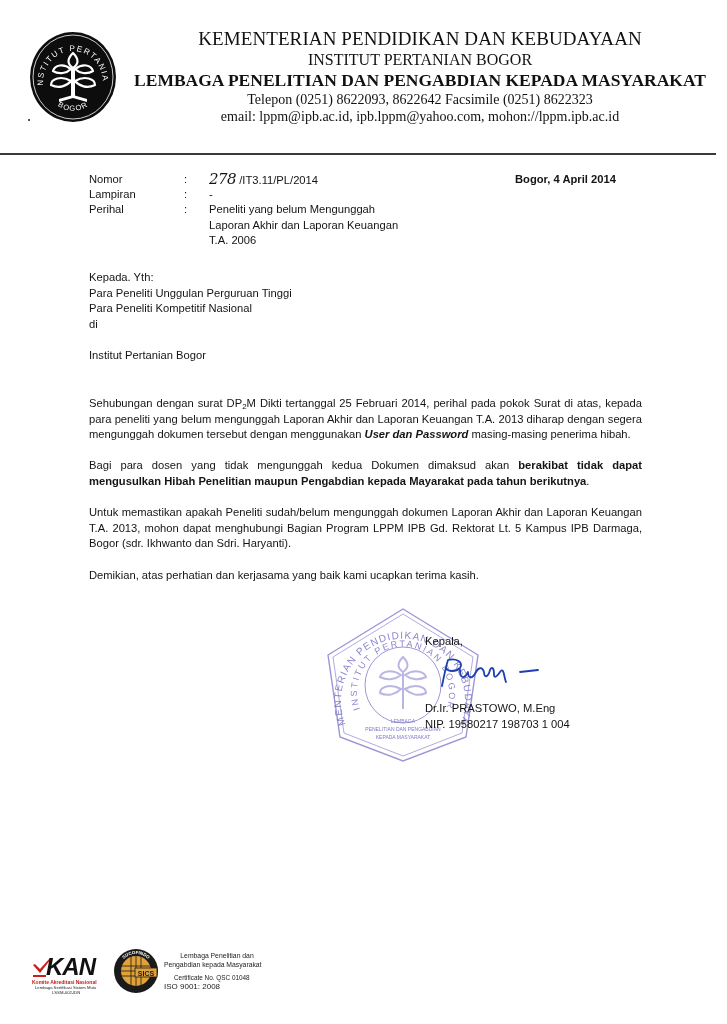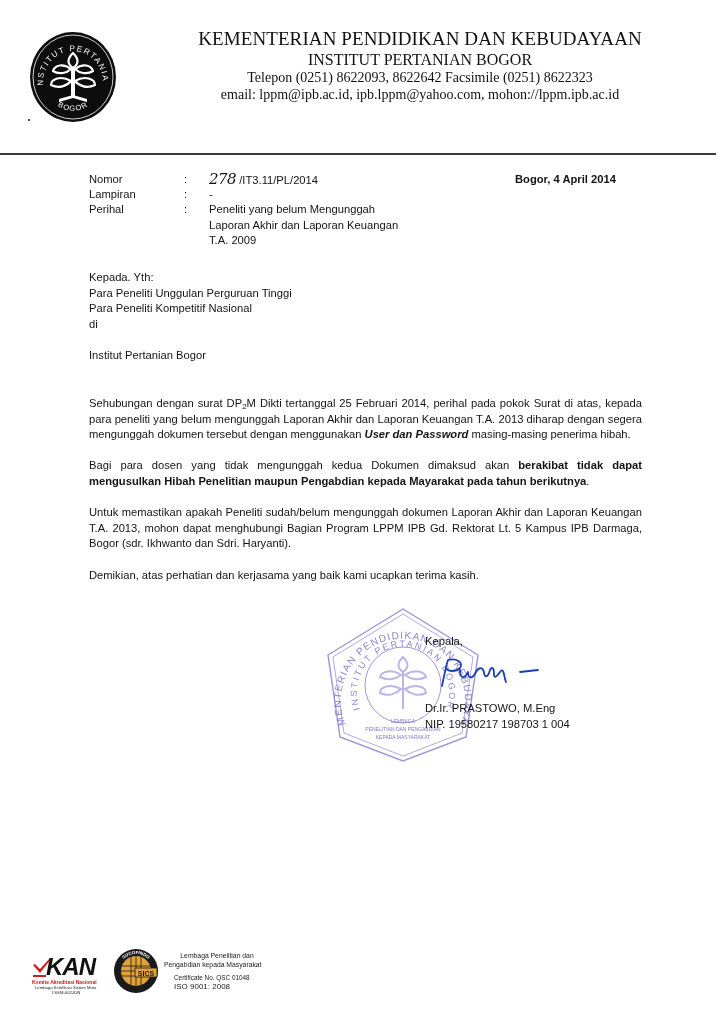--- a/index.html
+++ b/index.html
@@ -44,21 +44,21 @@
   .kan .word { position: absolute; left: 14px; top: -2px; font-family: "Liberation Sans", sans-serif; font-style: italic; font-weight: bold; font-size: 24px; color: #111; letter-spacing: -1px; }
   .kan .check { position: absolute; left: 0; top: 2px; width: 20px; height: 20px; }
   .kan .s1 { position: absolute; left: 0; top: 24px; font-size: 5px; color: #c02020; font-weight: bold; white-space: nowrap; font-family: "Liberation Sans", sans-serif; }
   .kan .s2 { position: absolute; left: 3px; top: 30px; font-size: 4.2px; color: #222; white-space: nowrap; font-family: "Liberation Sans", sans-serif; }
   .kan .s3 { position: absolute; left: 20px; top: 35px; font-size: 4.2px; color: #222; white-space: nowrap; font-family: "Liberation Sans", sans-serif; }
   .sics { position: absolute; left: 113px; top: 948px; width: 46px; height: 46px; }
   .cert { position: absolute; left: 164px; top: 951px; font-family: "Liberation Sans", sans-serif; color: #222; line-height: 9px; }
   .cert .a { font-size: 6.8px; text-align: center; width: 106px; }
   .cert .b { font-size: 6.8px; width: 106px; }
   .cert .c { font-size: 6.4px; margin-top: 4px; margin-left: 10px; }
-  .cert .d { font-size: 8px; margin-left: 10px; }
+  .cert .d { font-size: 8px; }
 </style>
 </head>
 <body>
 
 <svg class="logo" viewBox="0 0 88 92">
   <ellipse cx="44" cy="46" rx="43" ry="45" fill="#0d0d0d"></ellipse>
   <ellipse cx="44" cy="46" rx="40" ry="42" fill="none" stroke="#fff" stroke-width="0.8"></ellipse>
   <defs>
     <path id="ringTop" d="M 14 52 A 30 32 0 1 1 74 52"></path>
     <path id="ringBot" d="M 24 70 A 24 22 0 0 0 64 70"></path>
@@ -77,20 +77,21 @@
     <path d="M42 50 C32 44 22 48 22 54 C30 58 38 55 42 50 Z"></path>
     <path d="M46 50 C56 44 66 48 66 54 C58 58 50 55 46 50 Z"></path>
   </g>
   <rect x="42" y="36" width="4" height="30" fill="#fff"></rect>
   <path d="M30 68 L44 64 L58 68 L58 71 L44 67 L30 71 Z" fill="#fff"></path>
 </svg>
 
 <div class="kop serif">
   <div class="l1">KEMENTERIAN PENDIDIKAN DAN KEBUDAYAAN</div>
   <div class="l2">INSTITUT PERTANIAN BOGOR</div>
+  <div class="l3">LEMBAGA PENELITIAN DAN PENGABDIAN KEPADA MASYARAKAT</div>
   <div class="l5">Telepon (0251) 8622093, 8622642 Facsimile (0251) 8622323</div>
   <div class="l6">email: lppm@ipb.ac.id, ipb.lppm@yahoo.com, mohon://lppm.ipb.ac.id</div>
 </div>
 <div class="rule"></div>
 <div class="dot" style="left:28px;top:119px"></div>
 
 <div class="meta doc">
   <div class="row">
     <span class="k">Nomor</span>
     <span class="c">:</span>
@@ -100,21 +101,21 @@
     <span class="k">Lampiran</span>
     <span class="c">:</span>
     <span class="v">-</span>
   </div>
   <div class="row">
     <span class="k">Perihal</span>
     <span class="c">:</span>
     <span class="v">
       <div>Peneliti yang belum Mengunggah</div>
       <div>Laporan Akhir dan Laporan Keuangan</div>
-      <div>T.A.  2009</div>
+      <div>T.A.  2006</div>
     </span>
   </div>
 </div>
 <div class="date doc">Bogor, 4 April 2014</div>
 
 <div class="to doc">
   <div>Kepada. Yth:</div>
   <div>Para Peneliti Unggulan Perguruan Tinggi</div>
   <div>Para Peneliti Kompetitif Nasional</div>
   <div>di</div>

